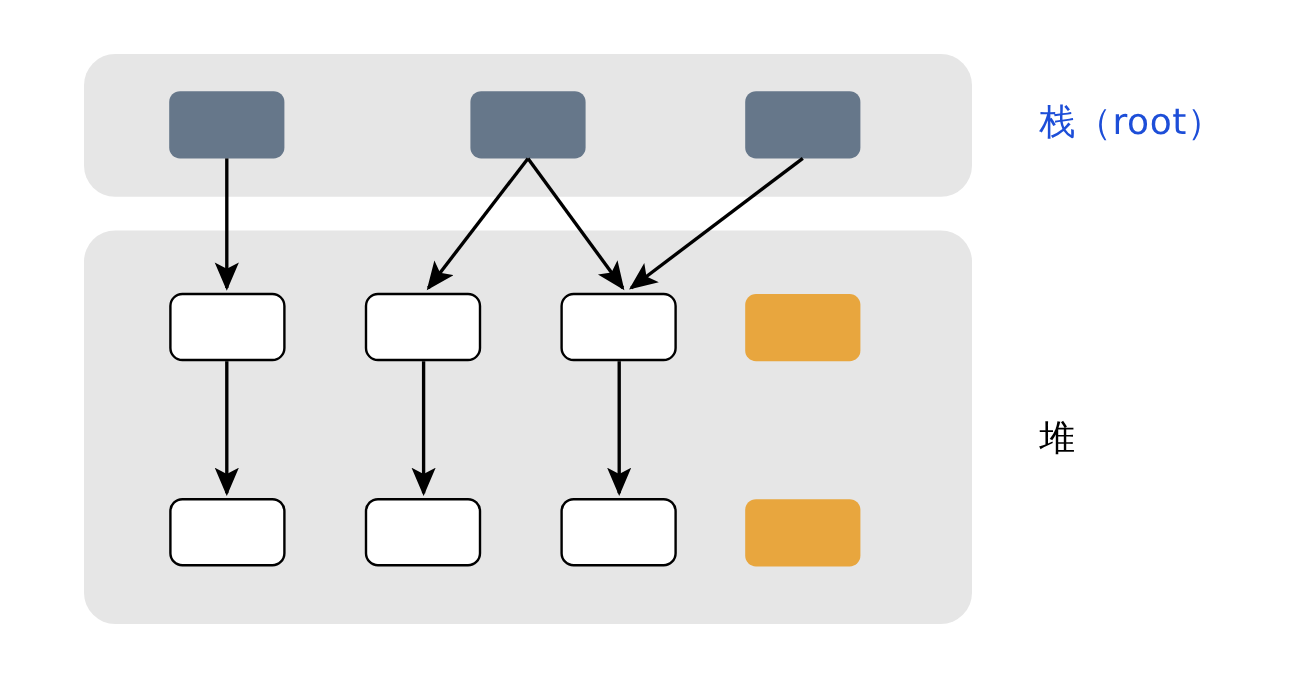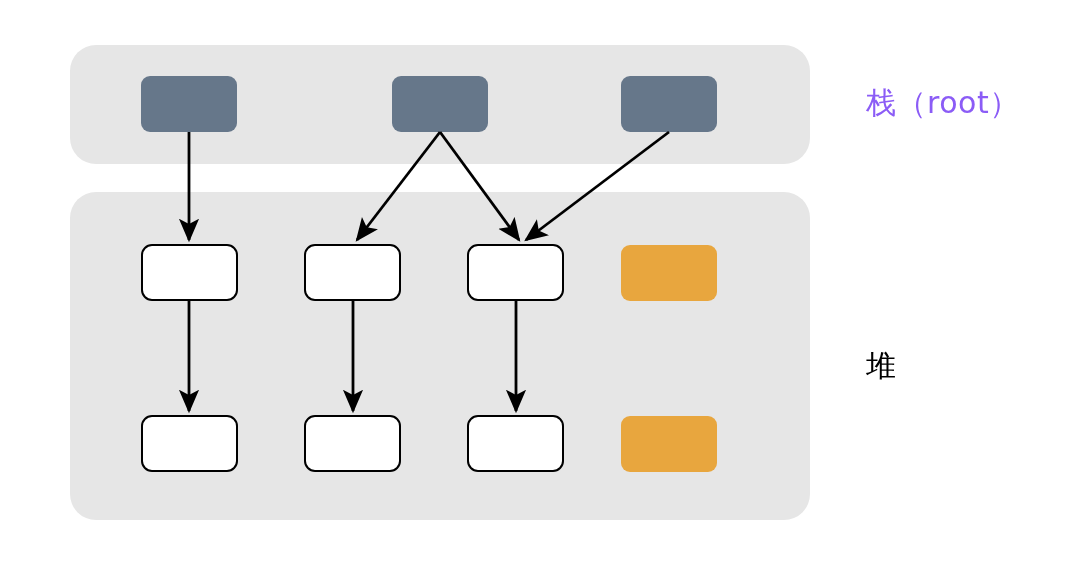--- a/index.html
+++ b/index.html
@@ -87,16 +87,16 @@
         <line x1="189" y1="132" x2="189" y2="240" stroke="#000000" stroke-width="2.8" marker-end="url(#arrowhead)" id="edge-stack0-heap00"></line>
         <line x1="440" y1="132" x2="357" y2="240" stroke="#000000" stroke-width="2.8" marker-end="url(#arrowhead)" id="edge-stack1-heap01"></line>
         <line x1="440" y1="132" x2="519" y2="240" stroke="#000000" stroke-width="2.8" marker-end="url(#arrowhead)" id="edge-stack1-heap02"></line>
         <line x1="669" y1="132" x2="526" y2="240" stroke="#000000" stroke-width="2.8" marker-end="url(#arrowhead)" id="edge-stack2-heap02"></line>
         <line x1="189" y1="301" x2="189" y2="411" stroke="#000000" stroke-width="2.8" marker-end="url(#arrowhead)" id="edge-heap00-heap10"></line>
         <line x1="353" y1="301" x2="353" y2="411" stroke="#000000" stroke-width="2.8" marker-end="url(#arrowhead)" id="edge-heap01-heap11"></line>
         <line x1="516" y1="301" x2="516" y2="411" stroke="#000000" stroke-width="2.8" marker-end="url(#arrowhead)" id="edge-heap02-heap12"></line>
       </g>
   </svg>
 
-  <div class="label" id="label-stack-region" style="left: 866px; top: 88px; color: #8b5cf6;">栈（root）</div>
+  <div class="label" id="label-stack-region" style="left: 866px; top: 88px; color: #1d4ed8;">栈（root）</div>
   <div class="label" id="label-heap-region" style="left: 866px; top: 351px; color: rgb(0, 0, 0);">堆</div>
 
 </div>
 
 </body></html>

